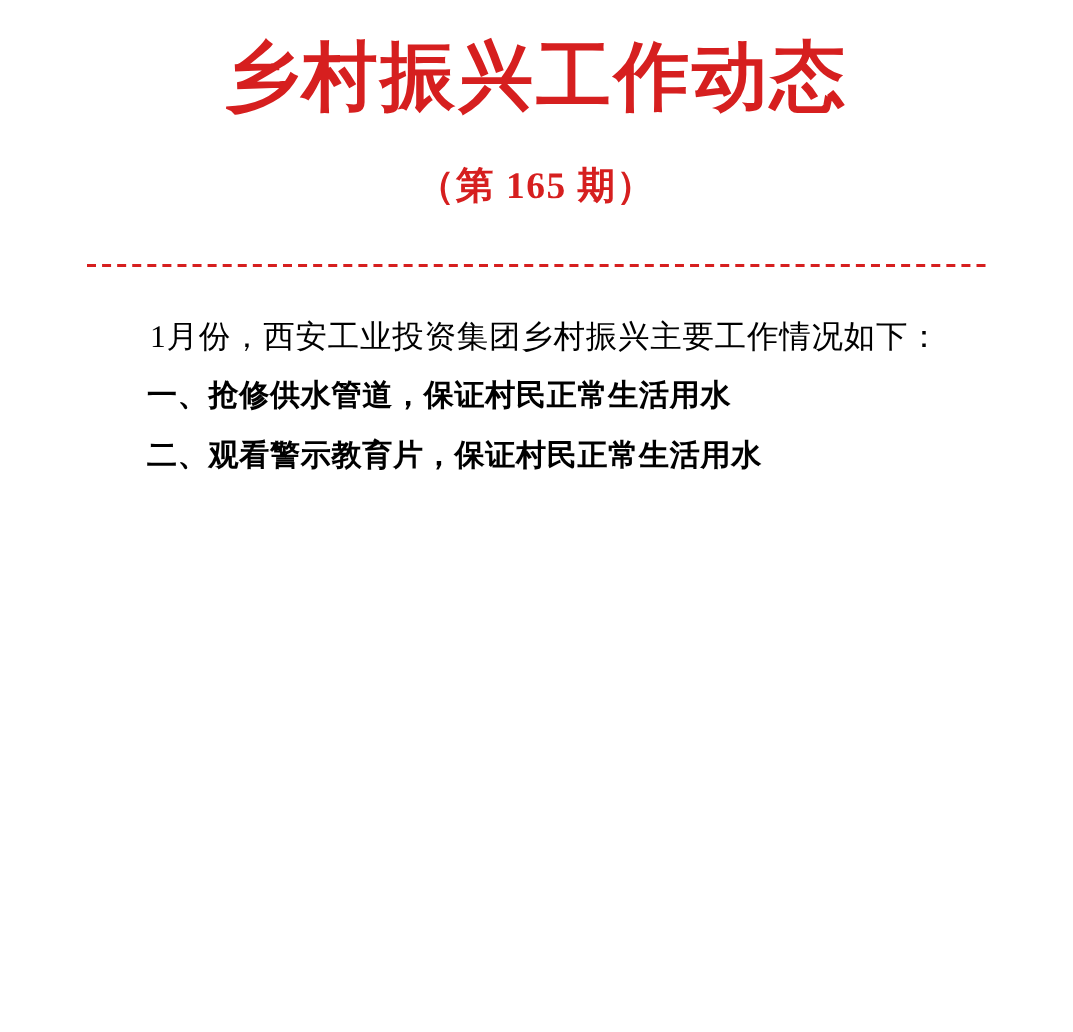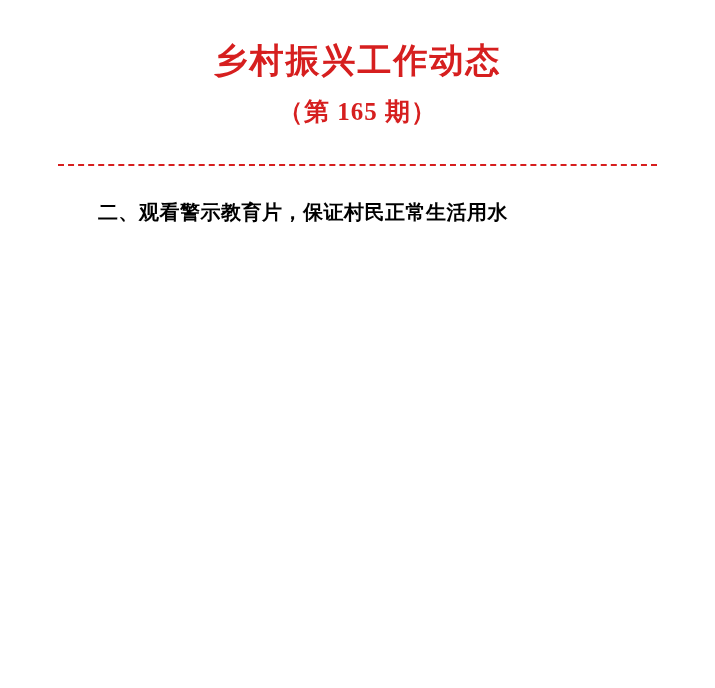--- a/index.html
+++ b/index.html
@@ -15,31 +15,31 @@
     overflow: hidden;
   }
   .page {
     position: relative;
     width: 715px;
     height: 688px;
     box-sizing: border-box;
     padding: 0 58px;
   }
   .doc-title {
-    margin-top: 40px;
+    margin-top: 20px;
     text-align: center;
     color: #d61f1f;
-    font-size: 34px;
+    font-size: 50px;
     line-height: 1.25;
     font-weight: bold;
     letter-spacing: 2px;
     font-family: "Liberation Serif", "DejaVu Serif", serif;
   }
   .doc-issue {
-    margin-top: 12px;
+    margin-top: 24px;
     text-align: center;
     color: #d61f1f;
     font-size: 25px;
     font-weight: bold;
     letter-spacing: 1px;
   }
   .divider-wrap {
     margin-top: 32px;
     height: 10px;
     display: flex;
@@ -78,16 +78,18 @@
 
   <div class="doc-title">乡村振兴工作动态</div>
 
   <div class="doc-issue">（第 165 期）</div>
 
   <div class="divider-wrap">
     <div class="divider"></div>
   </div>
 
   <div class="body-text">
+    <p class="para">1月份，西安工业投资集团乡村振兴主要工作情况如下：</p>
+    <p class="heading">一、抢修供水管道，保证村民正常生活用水</p>
     <p class="heading">二、观看警示教育片，保证村民正常生活用水</p>
   </div>
 
 </div>
 
 </body></html>

